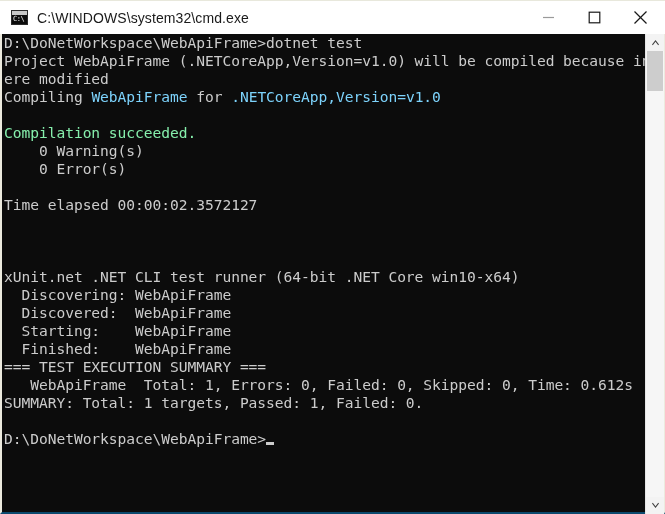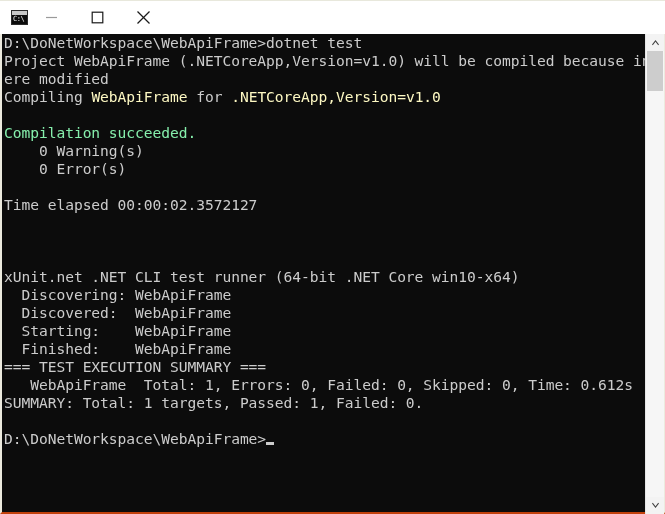--- a/index.html
+++ b/index.html
@@ -94,21 +94,21 @@
   
   .console {
     position: absolute;
     left: 0;
     top: 34px;
     width: 665px;
     height: 480px;
     background: #0c0c0c;
     box-sizing: border-box;
     border-left: 2px solid #eceade;
-    border-bottom: 2px solid #c2410c;
+    border-bottom: 2px solid #0c4a6e;
     border-right: 1px solid #eceade;
     overflow: hidden;
   }
   .screen {
     position: absolute;
     left: 2px;
     top: 0px;
     width: 641px;
     height: 478px;
     overflow: hidden;
@@ -118,21 +118,21 @@
     color: #cccccc;
     white-space: pre;
     letter-spacing: -0.05px;
   }
   .line {
     height: 18px;
     white-space: pre;
   }
   .c-white  { color: #cccccc; }
   .c-green  { color: #86efac; }
-  .c-olive  { color: #fef9c3; }
+  .c-olive  { color: #7dd3fc; }
   .cursor {
     display: inline-block;
     width: 8px;
     height: 3px;
     background: #cccccc;
     vertical-align: -1px;
     margin-left: 0px;
   }
 
   
@@ -178,20 +178,21 @@
 </head>
 <body>
 
 <div class="window">
 
   <div class="titlebar">
     <div class="app-icon">
       <div class="bar"></div>
       <div class="glyph">C:\</div>
     </div>
+    <div class="title-text">C:\WINDOWS\system32\cmd.exe</div>
     <div class="win-buttons">
       <div class="win-btn">
         <svg width="13" height="13" viewBox="0 0 13 13" aria-hidden="true">
           <line x1="1" y1="6.5" x2="12" y2="6.5" stroke="#9a9a9a" stroke-width="1.2"></line>
         </svg>
       </div>
       <div class="win-btn">
         <svg width="13" height="13" viewBox="0 0 13 13" aria-hidden="true">
           <rect x="1.2" y="1.2" width="10.6" height="10.6" fill="none" stroke="#1a1a1a" stroke-width="1.2"></rect>
         </svg>

